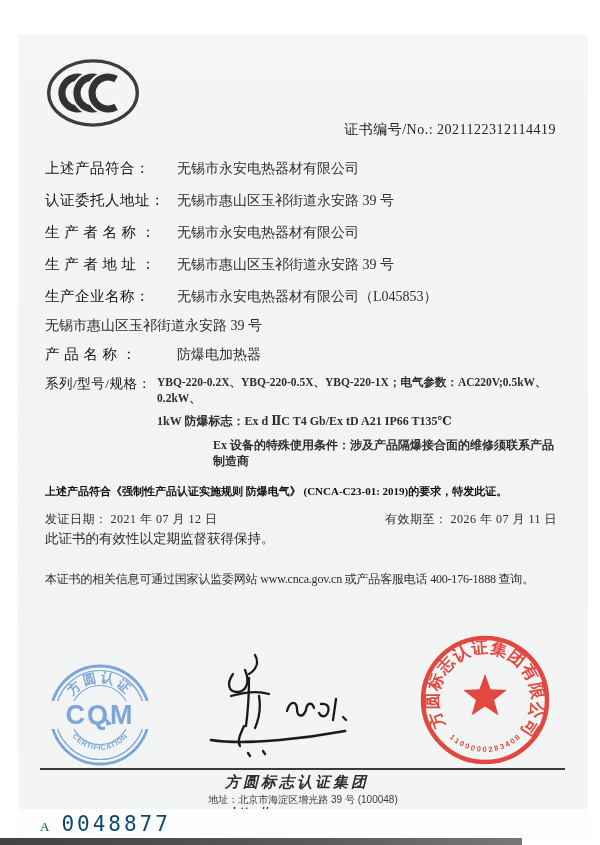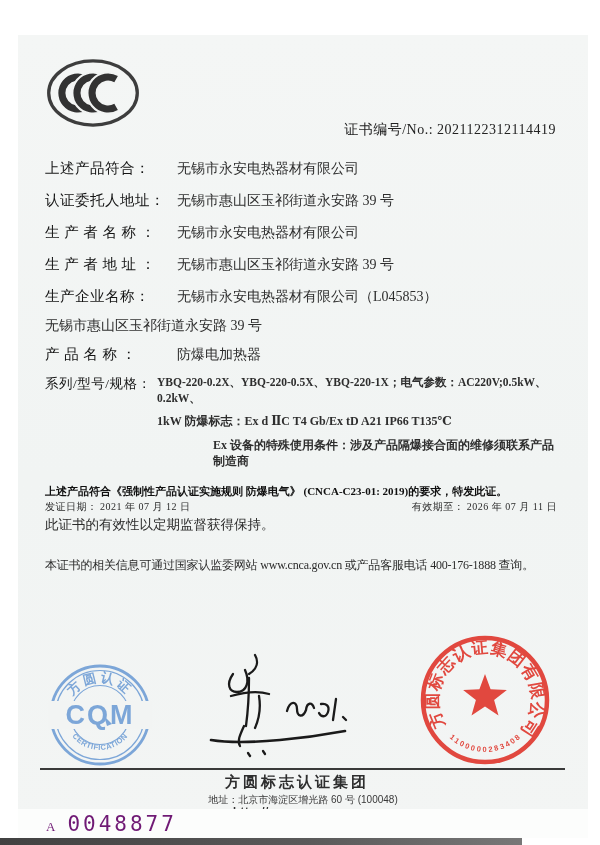--- a/index.html
+++ b/index.html
@@ -22,41 +22,41 @@
   .frow.tight { margin-bottom:10px; }
   .lbl { width:132px; flex:none; font-size:14.5px; color:#141414; letter-spacing:0.5px; }
   .val { flex:1; color:#2e2e2e; }
   .series { margin-top:2px; }
   .series .lbl { width:112px; font-size:13.5px; }
   .series .val { font-size:11.5px; line-height:16px;font-weight:bold; }
   .series .l2 { margin-top:7px; font-size:12px; }
   .series .l3 { margin-top:8px; padding-left:56px; font-size:12px; }
   .statement { margin-top:8px; font-size:11px; font-weight:600; color:#101010;
     white-space:nowrap; line-height:18px; }
-  .dates { display:flex; justify-content:space-between; 
-    font-size:10px; padding-right:6px;align-items:center; }
+  .dates { display:flex; justify-content:space-between; margin-top:11px;
+    font-size:12px; padding-right:6px;align-items:center; }
   .dates .pair span { letter-spacing:0.5px; }
   .validity { margin-top:2px; font-size:13.5px; }
   .info { margin-top:23px; font-size:12px; letter-spacing:-0.2px; white-space:nowrap; }
   .cqm-wrap { position:absolute; left:30px; top:628px; }
   .sig-wrap { position:absolute; left:185px; top:612px; }
   .stamp-wrap { position:absolute; left:397px; top:592px; opacity:0.92; }
   .divider { position:absolute; left:22px; right:23px; top:733px;
     border-top:2px solid #3a3a3a; }
   .f-org { position:absolute; left:0; right:12px; top:738px; text-align:center;
     font-family:"Liberation Sans","DejaVu Sans",sans-serif; font-weight:700;
-    font-size:15px; letter-spacing:3px; color:#2e2e2e; }
+    font-size:15px; letter-spacing:3px; color:#2e2e2e;font-style:italic; }
   .f-addr { position:absolute; left:0; right:0; top:758px; text-align:center;
     font-family:"Liberation Sans","DejaVu Sans",sans-serif; font-size:10px; color:#383838; }
   .f-url { position:absolute; left:0; right:0; top:770px; text-align:center;
     font-family:"Liberation Sans","DejaVu Sans",sans-serif; font-weight:700;
     font-size:11px; letter-spacing:0.8px; color:#303030; }
   .serial-strip { position:absolute; left:0; right:0; bottom:0; height:29px;
     background:#fcfdfc; }
-  .serial { position:absolute; left:28px; top:3px; color:#701a75; white-space:nowrap; }
+  .serial { position:absolute; left:22px; top:3px; color:#0c4a6e; white-space:nowrap; }
   .serial .pfx { font-size:13px; font-family:"Liberation Serif",serif; margin-right:12px; }
   .serial .num { font-size:21px; letter-spacing:3px;
     font-family:"DejaVu Sans Mono","Liberation Mono",monospace; }
   .photo-edge { position:absolute; left:0; top:838px; width:522px; height:7px;
     background:linear-gradient(90deg,#414141,#5a5a5a 60%,#777); }
   svg text { font-family:"Liberation Sans","DejaVu Sans",sans-serif; }
 </style>
 </head>
 <body>
 
@@ -187,21 +187,21 @@
       </text>
       <text font-size="7.5" font-weight="bold" fill="#e03a30" letter-spacing="2">
         <textPath href="#stampNum" startOffset="14%">1100000283408</textPath>
       </text>
       <polygon fill="#e03a30" points="70,47 75.6,62.2 91.9,62.9 79.1,73 83.5,88.6 70,79.6 56.5,88.6 60.9,73 48.1,62.9 64.4,62.2"></polygon>
     </svg>
   </div>
 
   <div class="divider"></div>
   <div class="f-org">方圆标志认证集团</div>
-  <div class="f-addr">地址：北京市海淀区增光路 60 号 (100048)</div>
+  <div class="f-addr">地址：北京市海淀区增光路 39 号 (100048)</div>
   <div class="f-url">http://www.cqm.com.cn</div>
 
   <div class="serial-strip">
     <div class="serial">
       <span class="pfx">A</span><span class="num">0048877</span>
     </div>
   </div>
 </div>
 
 <div class="photo-edge"></div>

